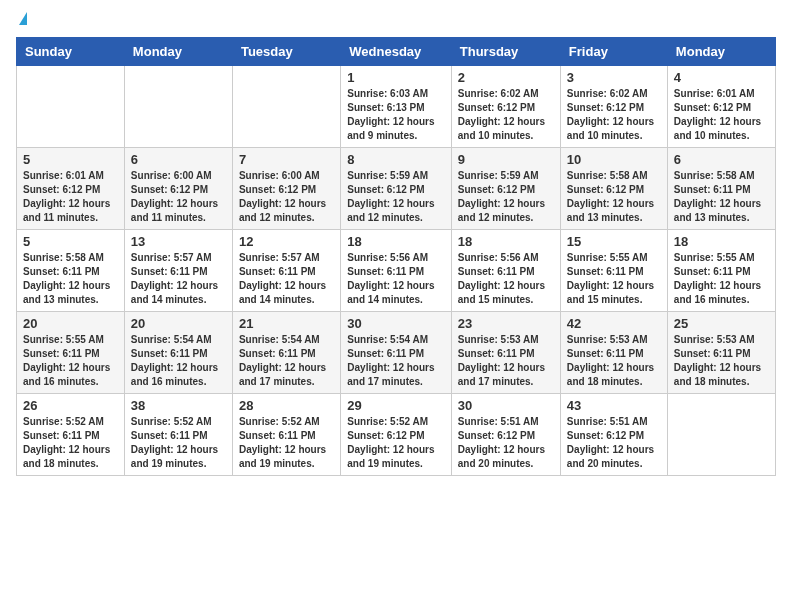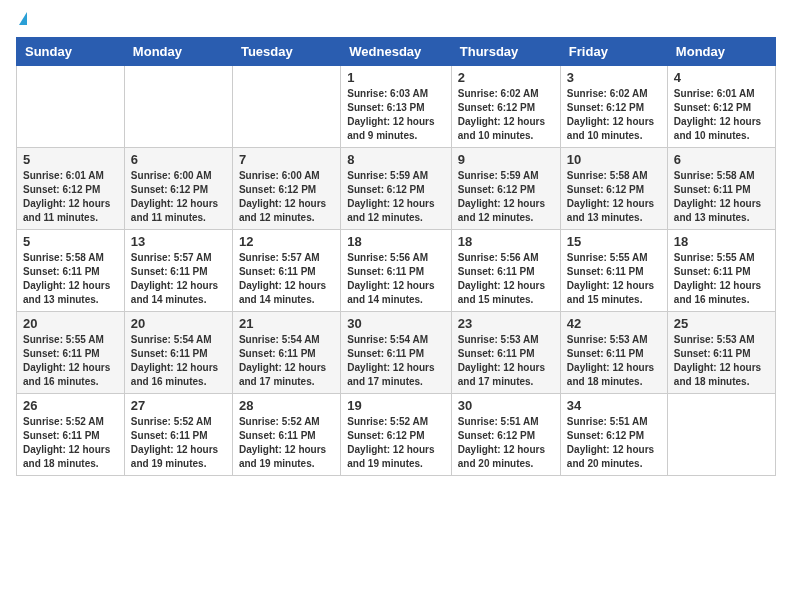--- a/index.html
+++ b/index.html
@@ -307,49 +307,49 @@
       </tr>
       <tr>
         <td>
           <span class="day-number">26</span>
           <div class="day-info" style="white-space: pre-line;">Sunrise: 5:52 AM
 Sunset: 6:11 PM
 Daylight: 12 hours
 and 18 minutes.</div>
         </td>
         <td>
-          <span class="day-number">27</span>
+          <span class="day-number">38</span>
           <div class="day-info" style="white-space: pre-line;">Sunrise: 5:52 AM
 Sunset: 6:11 PM
 Daylight: 12 hours
 and 19 minutes.</div>
         </td>
         <td>
           <span class="day-number">28</span>
           <div class="day-info" style="white-space: pre-line;">Sunrise: 5:52 AM
 Sunset: 6:11 PM
 Daylight: 12 hours
 and 19 minutes.</div>
         </td>
         <td>
-          <span class="day-number">19</span>
+          <span class="day-number">29</span>
           <div class="day-info" style="white-space: pre-line;">Sunrise: 5:52 AM
 Sunset: 6:12 PM
 Daylight: 12 hours
 and 19 minutes.</div>
         </td>
         <td>
           <span class="day-number">30</span>
           <div class="day-info" style="white-space: pre-line;">Sunrise: 5:51 AM
 Sunset: 6:12 PM
 Daylight: 12 hours
 and 20 minutes.</div>
         </td>
         <td>
-          <span class="day-number">34</span>
+          <span class="day-number">43</span>
           <div class="day-info" style="white-space: pre-line;">Sunrise: 5:51 AM
 Sunset: 6:12 PM
 Daylight: 12 hours
 and 20 minutes.</div>
         </td>
         <td class="empty-cell"></td>
       </tr>
     </tbody>
 </table>
 

